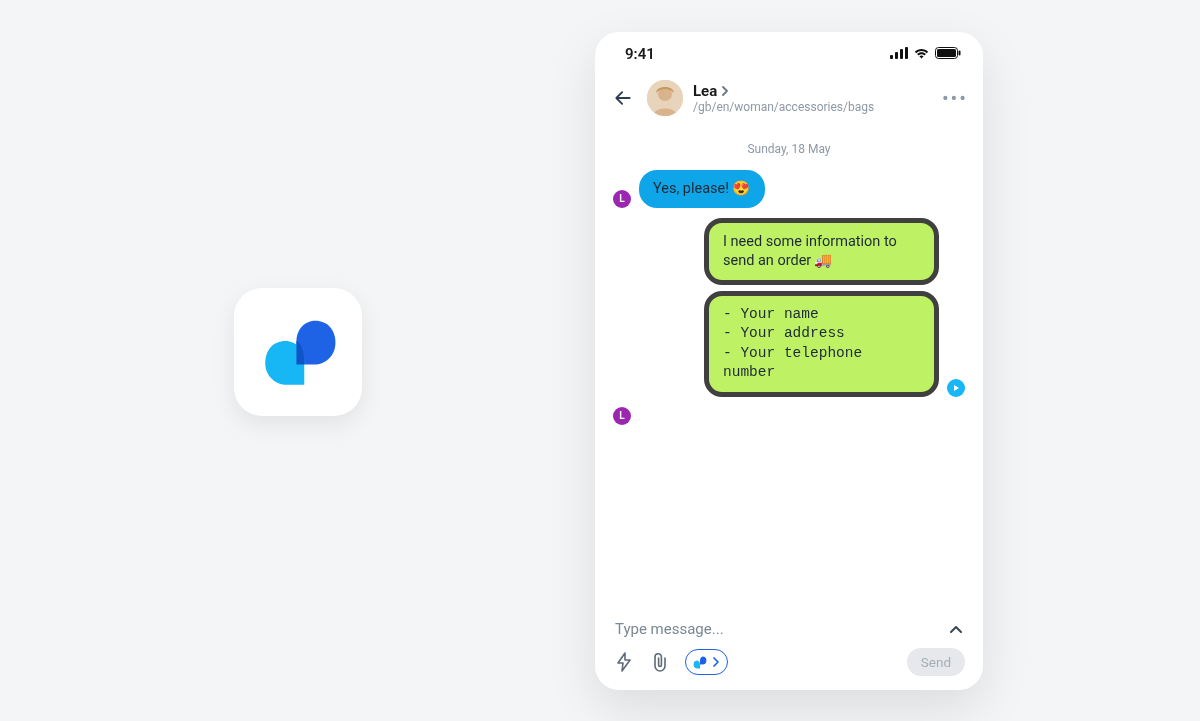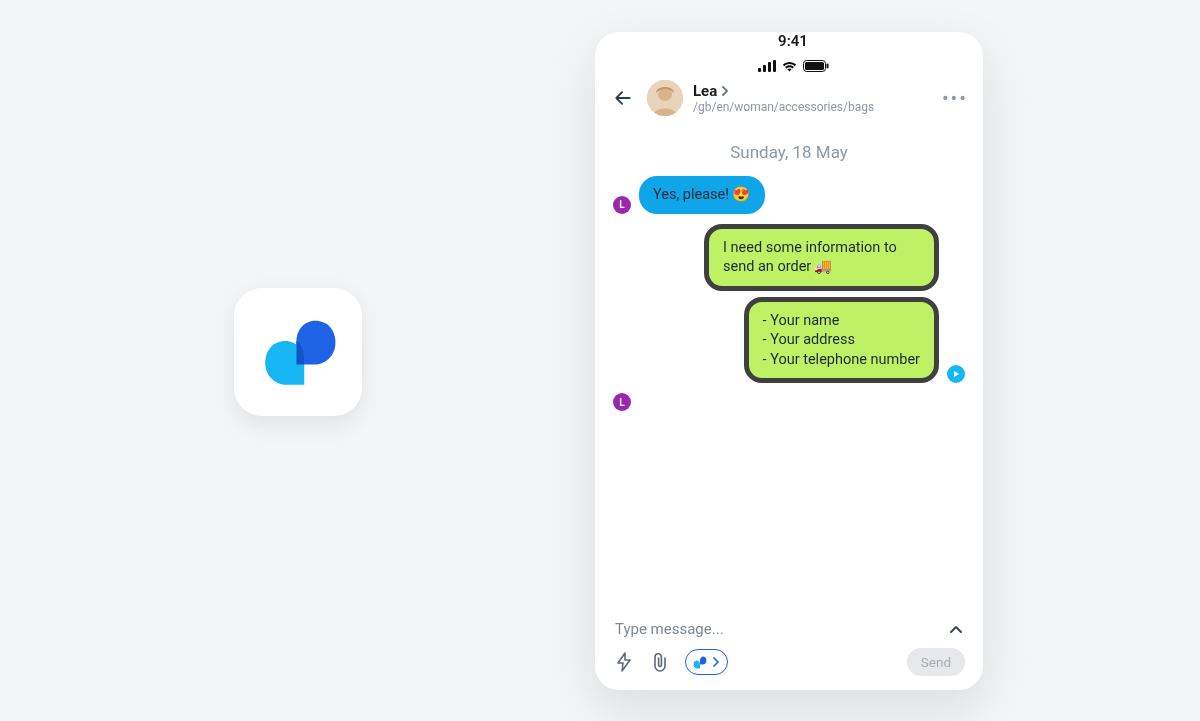--- a/index.html
+++ b/index.html
@@ -25,62 +25,62 @@
     position:absolute; left:595px; top:32px; width:388px; height:658px;
     background:#ffffff; border-radius:24px;
     box-shadow:0 18px 50px rgba(0,0,0,0.10);
     display:flex; flex-direction:column;
     overflow:hidden;
   }
 
   
   .statusbar {
     height:44px; display:flex; align-items:center; justify-content:space-between;
-    padding:0 22px 0 30px; font-weight:600; font-size:15px;flex-direction:column;
+    padding:0 22px 0 30px; font-weight:600; font-size:15px;
   }
   .status-icons { display:flex; align-items:center; gap:5px; }
 
   
   .chat-header {
     display:flex; align-items:center; gap:10px;
     padding:4px 14px 14px 14px;
   }
   .back-btn { width:28px; height:28px; display:flex; align-items:center; justify-content:center;
               color:#2c3e50; cursor:pointer;}
   .avatar-wrap { width:36px; height:36px; border-radius:50%; overflow:hidden; flex:none;
                  background:#e6d1b8; display:flex; align-items:center; justify-content:center;}
   .header-texts { flex:1; min-width:0;}
   .header-name-row { display:flex; align-items:center; gap:4px; font-weight:700; font-size:15px;text-align:center;}
   .header-sub { font-size:12px; color:#8e99a6; white-space:nowrap; overflow:hidden; text-overflow:ellipsis;}
   .more-btn { width:28px; height:28px; display:flex; align-items:center; justify-content:center;
               color:#8e99a6; font-size:20px; letter-spacing:2px; cursor:pointer;}
 
   
   .chat-body { flex:1; padding:8px 18px 4px 18px; display:flex; flex-direction:column; overflow:hidden;}
-  .date-sep { text-align:center; font-size:17px; color:#8e99a6; margin:4px 0 14px;}
+  .date-sep { text-align:center; font-size:12px; color:#8e99a6; margin:4px 0 14px;}
 
   .row { display:flex; align-items:flex-end; gap:8px; margin-bottom:10px;}
   .row.left { justify-content:flex-start; }
   .row.right { justify-content:flex-end; }
 
   .mini-avatar { width:18px; height:18px; border-radius:50%; background:#9b27b0;
                  display:flex; align-items:center; justify-content:center;
                  color:#fff; font-size:10px; font-weight:600; flex:none;}
   .mini-trailing { width:18px; height:18px; display:flex; align-items:center;
                    justify-content:center; flex:none;}
   .play-dot { width:18px; height:18px; border-radius:50%; background:#17b6f5;
               display:flex; align-items:center; justify-content:center;}
 
   .bubble {
     max-width:235px; padding:9px 14px; border-radius:18px;
     font-size:14.5px; line-height:1.35;
   }
   .bubble.grey  { background:#0ea5e9; color:#1f2a37; }
   .bubble.white { background:#bef264; border:5px solid #404040; color:#1f2a37; }
-  .bubble .line { display:block; }
+  .bubble .line { display:block;font-family:Liberation Mono, monospace; }
   .bubble-stack { display:flex; flex-direction:column; align-items:flex-end; gap:6px;}
 
   
   .composer { border-top:1px solid transparent; padding:6px 18px 14px 18px; }
   .msg-input-row { display:flex; align-items:center; justify-content:space-between;
                    font-size:15px; color:#7c8894; padding:4px 2px 10px 2px;}
   .tool-row { display:flex; align-items:center; gap:14px;}
   .tool-btn { width:22px; height:22px; display:flex; align-items:center; justify-content:center;
               color:#5d6a78; cursor:pointer;}
   .pill {

